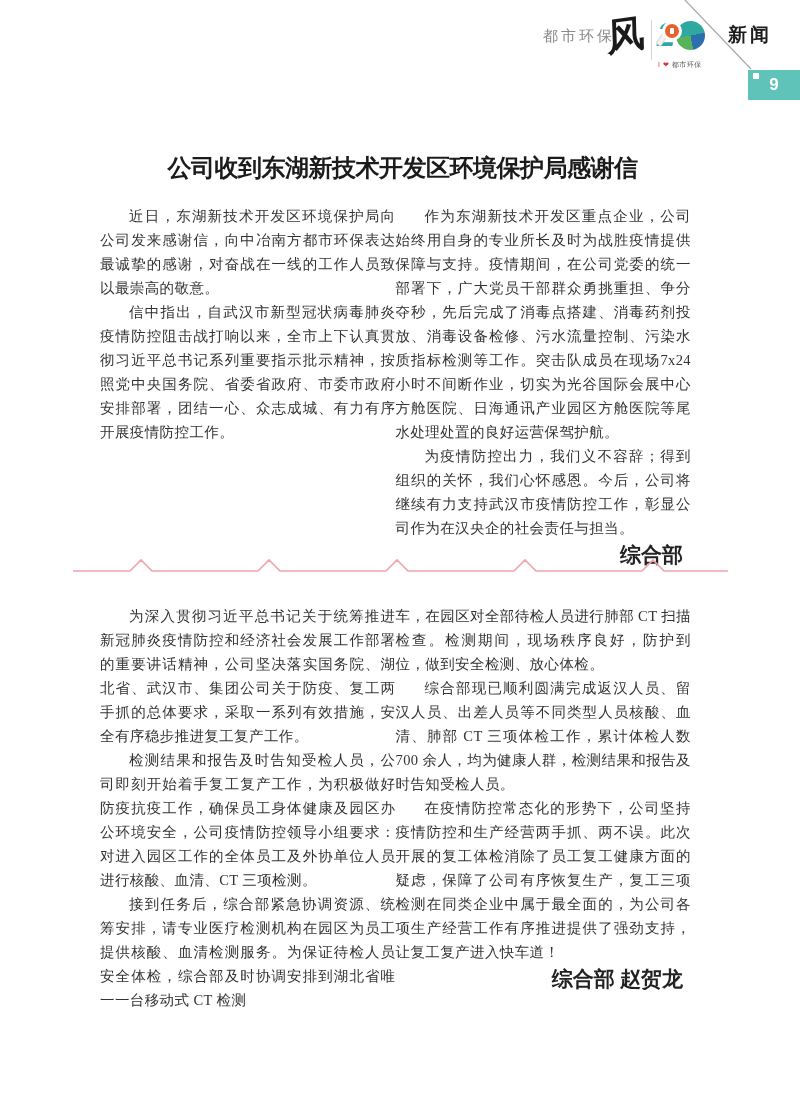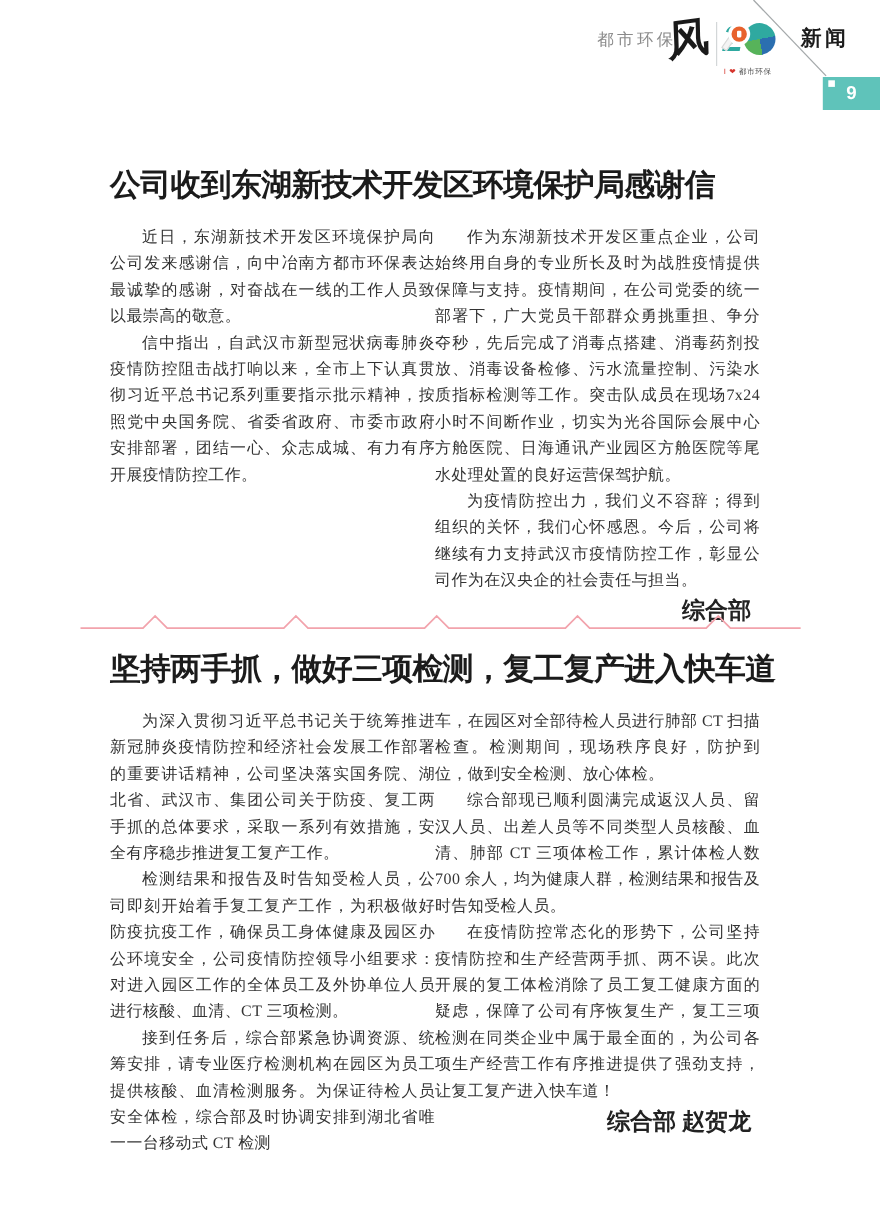--- a/index.html
+++ b/index.html
@@ -79,22 +79,22 @@
     display:flex; align-items:center; justify-content:center;
     font-family:"Liberation Sans","DejaVu Sans",sans-serif;
     font-weight:bold; font-size:17px; color:#ffffff;
   }
   
   .article { position:absolute; left:100px; width:605px; }
   .article-1 { top:148px; }
   .article-2 { top:588px; }
   .article-title {
     font-family:"Liberation Sans","DejaVu Sans",sans-serif;
-    font-weight:bold; font-size:28px; letter-spacing:-0.5px;
-    color:#1b1b1b; line-height:40px;
+    font-weight:bold; font-size:24px; letter-spacing:-0.5px;
+    text-align:center; color:#1b1b1b; line-height:40px;
     white-space:nowrap;
   }
   .cols { display:flex; margin-top:16px; }
   .col { width:295.5px; }
   .col p {
     font-size:14.5px; line-height:24px; letter-spacing:0.4px;
     text-align:justify; text-indent:2em; color:#333333;
   }
   .col p.cont { text-indent:0; }
   .byline {
@@ -148,21 +148,20 @@
         <div class="byline">综合部</div>
       </div>
     </div>
   </div>
 
   <svg class="zigzag" width="655" height="16" viewBox="0 0 655 16">
     <path d="M0 13 H57 L68 2 L79 13 H185 L196 2 L207 13 H313 L324 2 L335 13 H441 L452 2 L463 13 H569 L580 2 L591 13 H655" fill="none" stroke="#f2a3ac" stroke-width="1.6"></path>
   </svg>
 
   <div class="article article-2">
-    <div class="article-title">坚持两手抓，做好三项检测，复工复产进入快车道</div>
     <div class="cols">
       <div class="col">
         <p>为深入贯彻习近平总书记关于统筹推进新冠肺炎疫情防控和经济社会发展工作部署的重要讲话精神，公司坚决落实国务院、湖北省、武汉市、集团公司关于防疫、复工两手抓的总体要求，采取一系列有效措施，安全有序稳步推进复工复产工作。</p>
         <p>检测结果和报告及时告知受检人员，公司即刻开始着手复工复产工作，为积极做好防疫抗疫工作，确保员工身体健康及园区办公环境安全，公司疫情防控领导小组要求：对进入园区工作的全体员工及外协单位人员进行核酸、血清、CT 三项检测。</p>
         <p>接到任务后，综合部紧急协调资源、统筹安排，请专业医疗检测机构在园区为员工提供核酸、血清检测服务。为保证待检人员安全体检，综合部及时协调安排到湖北省唯一一台移动式 CT 检测</p>
       </div>
       <div class="col">
         <p class="cont">车，在园区对全部待检人员进行肺部 CT 扫描检查。检测期间，现场秩序良好，防护到位，做到安全检测、放心体检。</p>
         <p>综合部现已顺利圆满完成返汉人员、留汉人员、出差人员等不同类型人员核酸、血清、肺部 CT 三项体检工作，累计体检人数 700 余人，均为健康人群，检测结果和报告及时告知受检人员。</p>
         <p>在疫情防控常态化的形势下，公司坚持疫情防控和生产经营两手抓、两不误。此次开展的复工体检消除了员工复工健康方面的疑虑，保障了公司有序恢复生产，复工三项检测在同类企业中属于最全面的，为公司各项生产经营工作有序推进提供了强劲支持，让复工复产进入快车道！</p>

